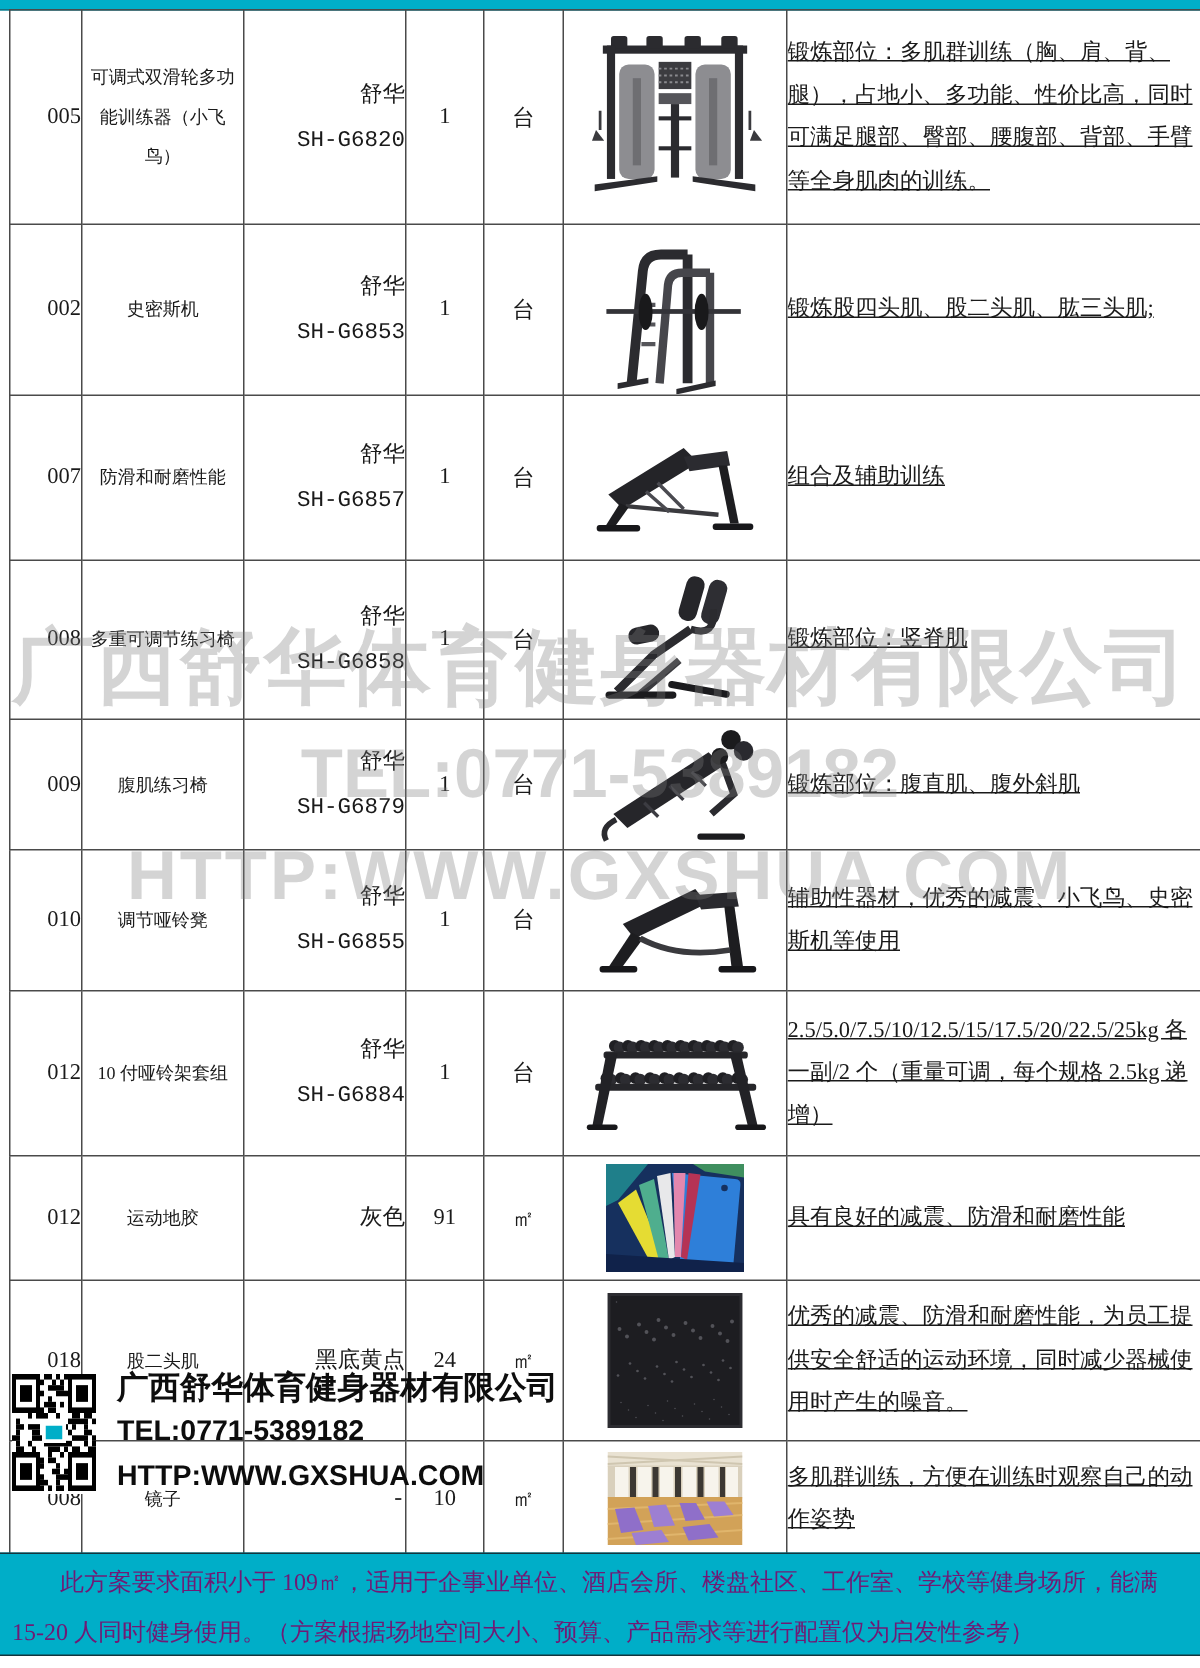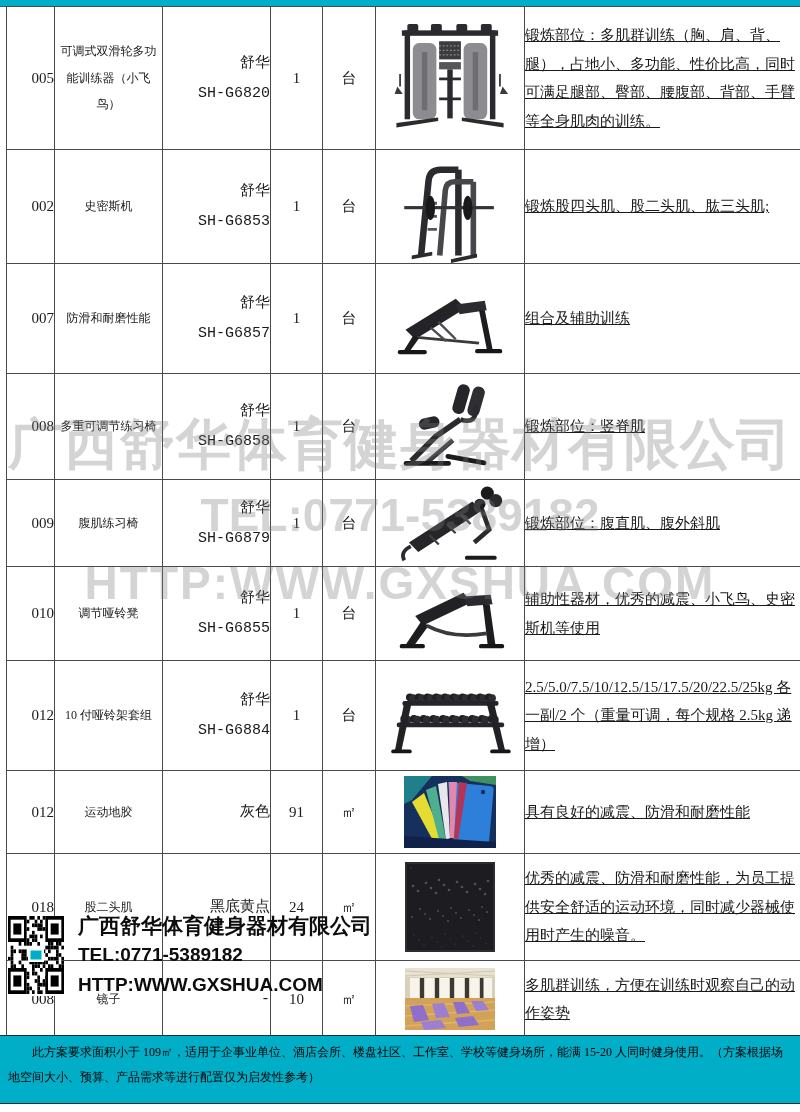--- a/index.html
+++ b/index.html
@@ -51,22 +51,22 @@
     color:#0d0d0d;
   }
   .qr{position:absolute;left:0;top:4px;width:56px;height:80px;}
   .contact-lines{margin-left:70px;}
   .contact-company{font-size:21px;font-weight:700;line-height:1.35;}
   .contact-tel,.contact-site{font-size:19px;font-weight:700;line-height:1.55;}
   
   .footer{
     position:absolute;left:0;top:1035px;width:800px;height:69px;
     background:#00aec8;border-top:1px solid #14343c;border-bottom:1px solid #14343c;
-    color:#000000;z-index:2;
-    font-size:12px;line-height:2.05;
+    color:#701a75;z-index:2;
+    font-size:16px;line-height:2.05;
     box-sizing:border-box;padding:4px 8px 0 8px;
   }
   .footer p{margin:0;text-indent:2em;}
 </style>
 </head>
 <body>
 
 <div class="page">
 
   <div class="top-strip"></div>

